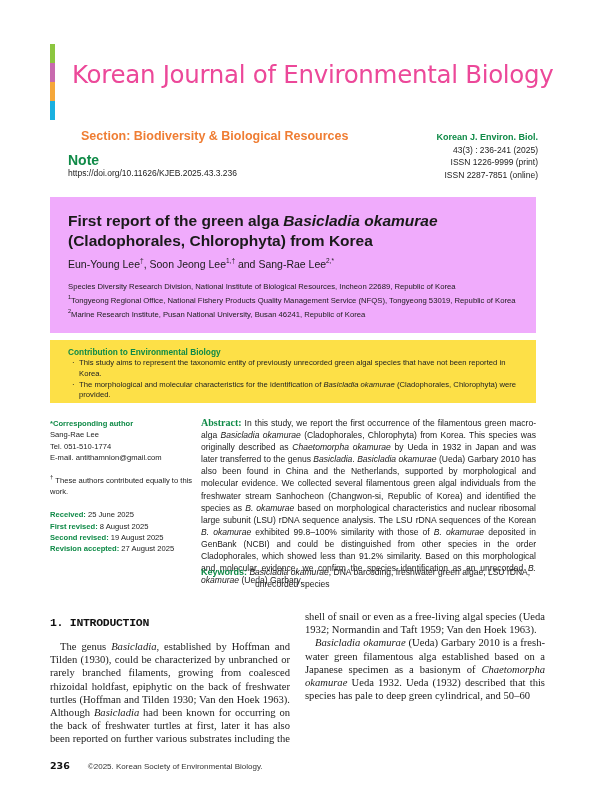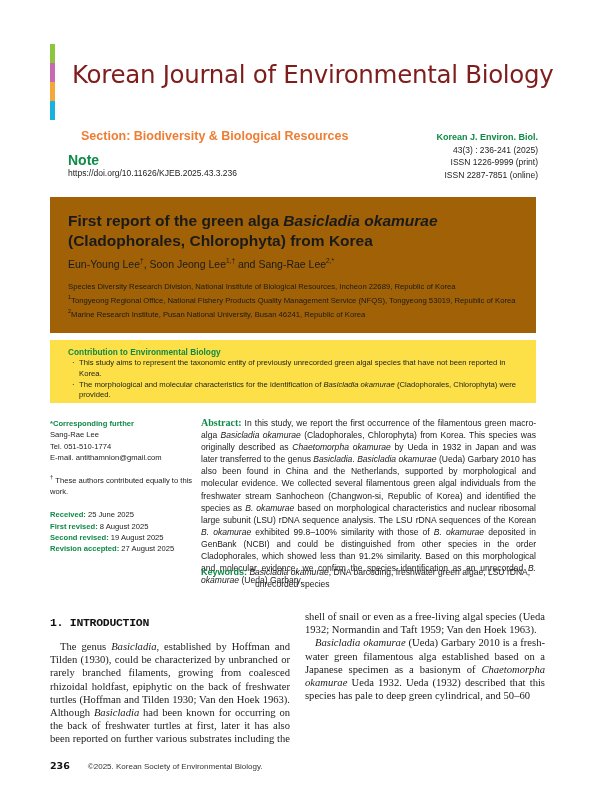--- a/index.html
+++ b/index.html
@@ -6,30 +6,30 @@
     html, body { width: 600px; height: 800px; background: #ffffff; overflow: hidden; }
     body { position: relative; font-family: "Liberation Sans", sans-serif; color: #1a1a1a; }
 
     .color-bar { position: absolute; left: 50px; top: 44px; width: 5px; }
     .color-bar span { display: block; width: 5px; height: 19px; }
     .color-bar .c1 { background: #8cc63f; }
     .color-bar .c2 { background: #c86aae; }
     .color-bar .c3 { background: #f5a73a; }
     .color-bar .c4 { background: #1ab0e0; }
 
-    .journal-title { position: absolute; left: 72px; top: 60px; font-family: "DejaVu Sans", sans-serif; font-size: 24.5px; font-weight: normal; color: #7f1d1d; letter-spacing: -0.3px; }
+    .journal-title { position: absolute; left: 72px; top: 60px; font-family: "DejaVu Sans", sans-serif; font-size: 24.5px; font-weight: normal; color: #ec4899; letter-spacing: -0.3px; }
 
     .section { position: absolute; left: 68px; top: 129px; font-size: 12.5px; font-weight: bold; color: #ef7d33; margin-left: 13px; }
     .note { position: absolute; left: 68px; top: 152px; font-size: 14px; font-weight: bold; color: #0f8a47; }
     .doi { position: absolute; left: 68px; top: 168px; font-size: 8.5px; color: #222; }
 
     .cite { position: absolute; right: 62px; top: 131px; text-align: right; font-size: 8.5px; line-height: 12.5px; color: #222; }
     .cite .jabbr { font-weight: bold; color: #0f8a47; font-size: 9px; }
 
-    .title-box { position: absolute; left: 50px; top: 197px; width: 486px; height: 136px; background: #a16207; }
+    .title-box { position: absolute; left: 50px; top: 197px; width: 486px; height: 136px; background: #f0abfc; }
     .paper-title { position: absolute; left: 18px; top: 14px; font-size: 15.5px; line-height: 20px; color: #1a1a1a; }
     .paper-title i { font-style: italic; }
     .authors { position: absolute; left: 18px; top: 60px; font-size: 10.5px; color: #1a1a1a; }
     .authors sup { font-size: 6.5px; }
     .affils { position: absolute; left: 18px; top: 81px; font-size: 7.7px; line-height: 11.2px; color: #1a1a1a; width: 460px; }
     .affils sup { font-size: 5.5px; }
 
     .contrib-box { position: absolute; left: 50px; top: 340px; width: 486px; height: 63px; background: #fde047; }
     .contrib-title { position: absolute; left: 18px; top: 7px; font-size: 8.3px; font-weight: bold; color: #0f8a47; }
     .contrib-list { position: absolute; left: 22px; top: 18px; width: 455px; list-style: none; font-size: 7.7px; line-height: 10.8px; color: #222; }
@@ -103,21 +103,21 @@
 <div class="contrib-box">
   <div class="contrib-title">Contribution to Environmental Biology</div>
   <ul class="contrib-list">
     <li>This study aims to represent the taxonomic entity of previously unrecorded green algal species that have not been reported in Korea.</li>
     <li><span>The morphological and molecular characteristics for the identification of </span><i>Basicladia okamurae</i><span> (Cladophorales, Chlorophyta) were provided.</span></li>
   </ul>
 </div>
 
 <aside class="sidebar">
   <div class="block">
-    <div class="green">*Corresponding further</div>
+    <div class="green">*Corresponding author</div>
     <div>Sang-Rae Lee</div>
     <div>Tel. 051-510-1774</div>
     <div>E-mail. antithamnion@gmail.com</div>
   </div>
   <div class="block">
     <sup>†</sup> <span>These authors contributed equally to this work.</span>
   </div>
   <div class="dates">
     <div><span class="green">Received:</span><span> 25 June 2025</span></div>
     <div><span class="green">First revised:</span><span> 8 August 2025</span></div>

